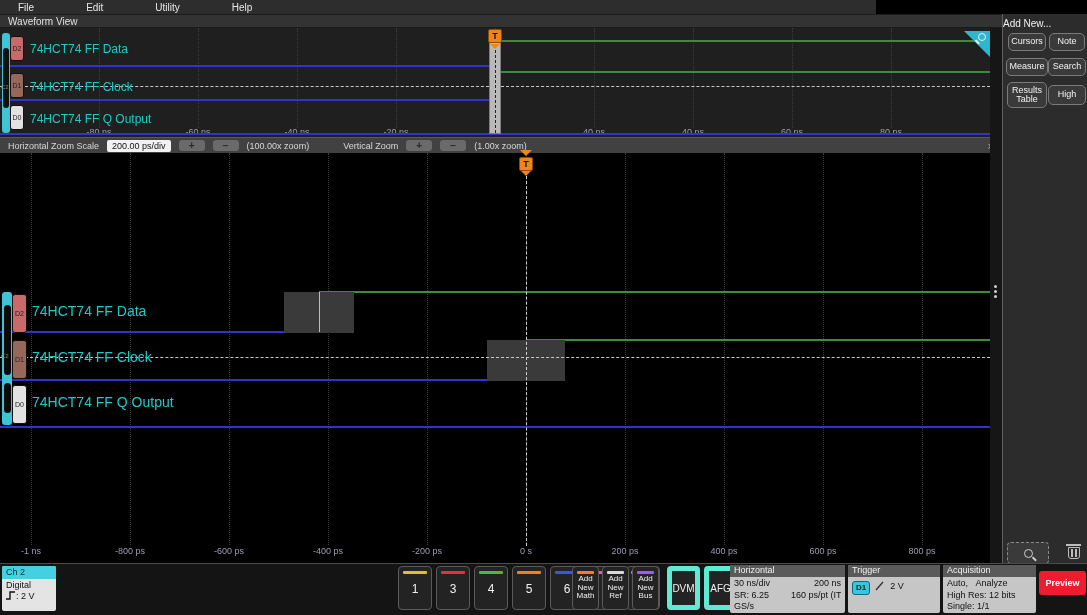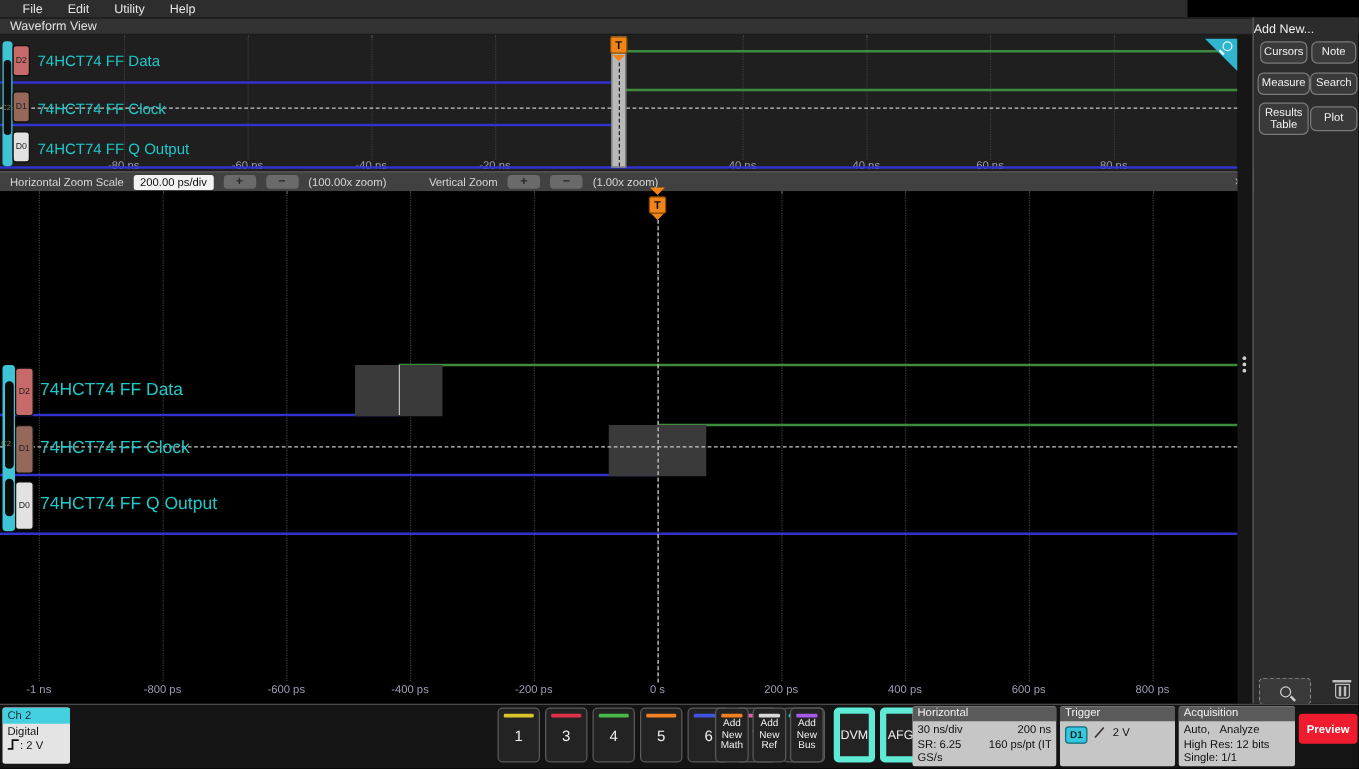--- a/index.html
+++ b/index.html
@@ -2,22 +2,22 @@
 <html><head>
 <meta charset="utf-8">
 <style>
   html,body{margin:0;padding:0;background:#000;}
   *{box-sizing:border-box;}
   #app{position:relative;width:1087px;height:615px;background:#000;
        font-family:"Liberation Sans",sans-serif;overflow:hidden;color:#ddd;}
   .abs{position:absolute;}
 
   
-  #menubar{left:0;top:0;width:950px;height:14px;background:#2d2d2d;display:flex;align-items:center;
-           padding-left:18px;gap:20px;font-size:10px;color:#e8e8e8;}
+  #menubar{left:0;top:0;width:876px;height:14px;background:#2d2d2d;display:flex;align-items:center;
+           padding-left:18px;gap:52px;font-size:10px;color:#e8e8e8;}
   .menu-item{cursor:default;}
   #viewtab{left:0;top:14px;width:1087px;height:14px;background:#333333;border-top:1px solid #1b1b1b;
            border-bottom:1px solid #1b1b1b;display:flex;align-items:center;padding-left:8px;
            font-size:10px;color:#e0e0e0;}
 
   
   #overview{left:0;top:28px;width:990px;height:109px;background:#1f1f1f;overflow:visible;}
   .grid-v{position:absolute;top:0;width:0;border-left:1px dotted #3c3c3c;}
   .axis-label{position:absolute;font-size:9px;color:#9d9db4;transform:translateX(-50%);white-space:nowrap;}
   .rail{position:absolute;height:2px;}
@@ -222,21 +222,21 @@
   </div>
 
   <div id="rightpanel" class="abs">
     <div id="addnew-title">Add New...</div>
     <div id="addnew-btns">
         <div class="panel-btn" style="left: 5px; top: 19px; width: 38px; height: 18px;">Cursors</div>
         <div class="panel-btn" style="left: 46px; top: 19px; width: 36px; height: 18px;">Note</div>
         <div class="panel-btn" style="left: 3px; top: 44px; width: 42px; height: 18px;">Measure</div>
         <div class="panel-btn" style="left: 45px; top: 44px; width: 38px; height: 18px;">Search</div>
         <div class="panel-btn" style="left: 4px; top: 68px; width: 40px; height: 26px;">Results Table</div>
-        <div class="panel-btn" style="left: 45px; top: 71px; width: 38px; height: 20px;">Plot</div>
+        <div class="panel-btn" style="left: 45px; top: 71px; width: 38px; height: 20px;">High</div>
       </div>
     <div id="tool-zoom">
       <span class="lens2"></span>
     </div>
     <div id="tool-trash">
       <span class="trash-body"></span>
     </div>
   </div>
 
   <div id="bottombar" class="abs">

